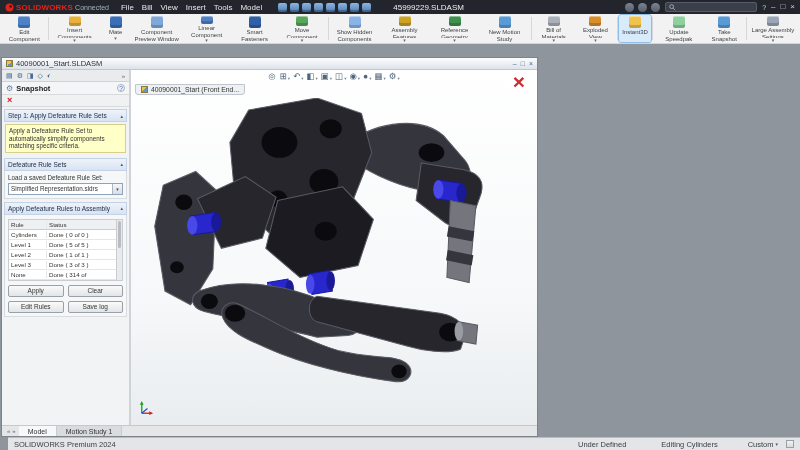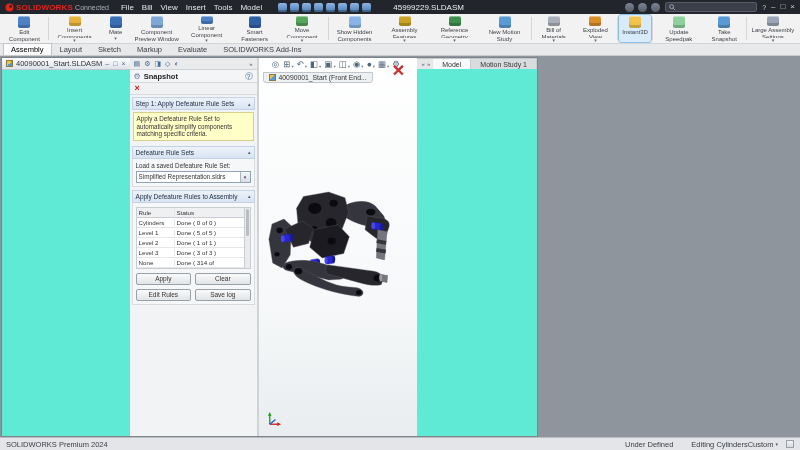--- a/index.html
+++ b/index.html
@@ -41,21 +41,21 @@
 
   
   .cmtabs{position:absolute;top:44px;left:0;right:0;height:12px;background:#e8e9ea;
           display:flex;align-items:flex-end;padding-left:3px;border-bottom:1px solid #c9cbce;font-size:7.5px;}
   .cmtab{padding:1px 7px;color:#3a3d42;border:1px solid transparent;border-bottom:none;white-space:nowrap;}
   .cmtab.active{background:#fbfbfc;border-color:#c2c4c7;color:#000;}
 
   
   .client{position:absolute;top:56px;left:0;right:0;bottom:13px;background:#8f959c;}
   .docwin{position:absolute;top:1px;bottom:0;border:1px solid #7e848b;background:#5eead4;
-          display:flex;flex-direction:row;}
+          display:flex;flex-direction:column;}
   .docwin.main{left:1px;width:537px;}
   .docwin.preview{left:540px;right:1px;}
   .child-titlebar{height:12px;flex:0 0 12px;background:linear-gradient(#fdfdfe,#dde3ea);
           border-bottom:1px solid #c2c7cd;display:flex;align-items:center;gap:3px;padding:0 4px;
           font-size:7.5px;color:#2e3237;}
   .asm-icon{width:7px;height:7px;background:linear-gradient(135deg,#f2c24e 50%,#5b9bd5 50%);
           border:1px solid #8a7a3a;display:inline-block;}
   .child-controls{margin-left:auto;display:flex;gap:4px;font-size:7px;color:#4a6b92;line-height:7px;}
   .doc-body{flex:1;display:flex;min-height:0;position:relative;}
 
@@ -129,25 +129,25 @@
   
   .bottom-tabs{height:11px;flex:0 0 11px;background:#e4e6e8;border-top:1px solid #c6c9cc;
             display:flex;align-items:stretch;font-size:7px;color:#333;padding-left:2px;}
   .bt-arrows{display:flex;align-items:center;gap:2px;padding:0 3px;font-size:6px;color:#667;}
   .bt-arrows span::before{content:"«";}
   .bt-arrows span+span::before{content:"»";}
   .btab{padding:0 9px;display:flex;align-items:center;border-right:1px solid #c9ccd0;background:#d9dcdf;white-space:nowrap;}
   .btab.active{background:#f7f8f9;}
 
   
-  .statusbar{position:absolute;left:0;right:0;bottom:0;height:13px;background:#e3e5e8;
+  .statusbar{position:absolute;left:8px;right:0;bottom:0;height:13px;background:#e3e5e8;
             border-top:1px solid #b9bdc2;display:flex;align-items:center;font-size:7.5px;color:#3a3d42;
             padding:0 6px;}
-  .sb-right{margin-left:auto;display:flex;align-items:center;gap:18px;}
-  .sb-custom{display:flex;align-items:center;gap:2px;}
+  .sb-right{margin-left:auto;display:flex;align-items:center;gap:35px;}
+  .sb-custom{display:flex;align-items:center;gap:2px;margin-left:30px;}
   .sb-caret{font-size:5px;color:#556;}
   .sb-caret::before{content:"▾";}
   .sb-grip{width:8px;height:8px;margin-left:8px;border:1px solid #9aa0a6;background:
             linear-gradient(#f2f3f4,#d7dadd);}
   .i-min::before{content:"–";} .i-max::before{content:"□";} .i-x::before{content:"×";} .i-rest::before{content:"□";}
 </style>
 </head>
 <body>
 
 <svg width="0" height="0" style="position:absolute">
@@ -357,28 +357,20 @@
   </div>
         <span class="rb-divider"></span>
         <div class="rbtn">
     <span class="rb-icon" style="background: rgb(154, 166, 181);"></span>
     <span class="rb-label">Large Assembly Settings</span>
     <span class="rb-caret">▾</span>
   </div>
       </div>
   </div>
 
-  <div class="cmtabs" id="cmtabs">
-      <div class="cmtab active">Assembly</div>
-      <div class="cmtab">Layout</div>
-      <div class="cmtab">Sketch</div>
-      <div class="cmtab">Markup</div>
-      <div class="cmtab">Evaluate</div>
-      <div class="cmtab">SOLIDWORKS Add-Ins</div>
-    </div>
 
   <div class="client">
 
     <div class="docwin main">
       <div class="child-titlebar">
         <span class="asm-icon"></span>
         <span>40090001_Start.SLDASM</span>
         <span class="child-controls" id="child-controls">
             <span class="i-min"></span>
             <span class="i-rest"></span>

